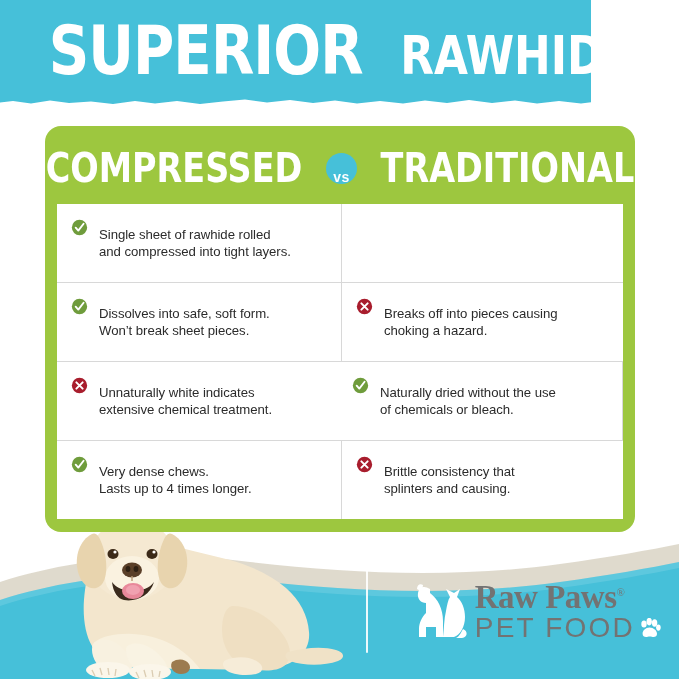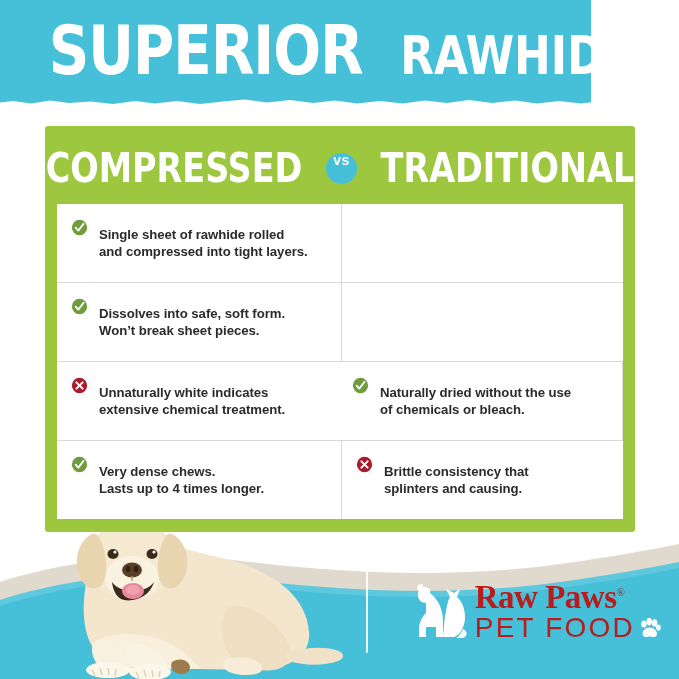--- a/index.html
+++ b/index.html
@@ -60,21 +60,21 @@
     vertical-align:baseline;
     margin-left:14px;
   }
 
   
   .green-panel {
     position:absolute;
     left:45px; top:126px;
     width:590px; height:406px;
     background:#9dc73f;
-    border-radius:3px;
+    border-radius:16px;
     overflow:hidden;
   }
 
   .panel-heading {
     position:absolute;
     left:0; top:18px;
     width:590px;
     height:48px;
     display:flex;
     align-items:center;
@@ -89,21 +89,21 @@
     color:#ffffff;
     letter-spacing:0px;
     transform:scaleX(0.93);
     line-height:44px;
   }
   .vs-badge {
     width:31px; height:31px;
     border-radius:50%;
     background:#46c0d9;
     display:flex;
-    align-items:flex-start;
+    align-items:flex-end;
     justify-content:center;
     margin:0 14px;
     flex:0 0 auto;
   }
   .vs-badge span {
     font-family:"Liberation Sans", sans-serif;
     font-size:14px;
     font-weight:bold;
     color:#ffffff;
     letter-spacing:0.5px;
@@ -123,21 +123,20 @@
     flex:1 1 0;
     display:flex;
     border-bottom:1px solid #d8d8d8;
   }
   .table-row:last-child { border-bottom:none; }
 
   .table-cell {
     display:flex;
     align-items:center;
     padding:0 8px 0 14px;
-    font-weight:bold;
   }
   .cell-left  { width:285px; border-right:1px solid #d8d8d8; }
   .cell-right { width:281px; }
 
   .cell-icon {
     flex:0 0 auto;
     width:17px; height:17px;
     margin-right:11px;
     align-self:flex-start;
     margin-top:15px;
@@ -167,21 +166,21 @@
     align-items:center;
   }
   .logo-divider {
     width:2px; height:86px;
     background:#ffffff;
     opacity:0.9;
     margin-right:42px;
     border-radius:1px;
   }
   .logo-mark { margin-right:7px; }
-  .logo-text-block { color:#b91c1c; }
+  .logo-text-block { color:#737373; }
   .logo-line1 {
     font-family:"Liberation Serif","DejaVu Serif", serif;
     font-weight:bold;
     font-size:33px;
     line-height:33px;
     letter-spacing:-0.5px;
     position:relative;
     white-space:nowrap;
   }
   .logo-reg {
@@ -306,20 +305,28 @@
       </div>
 
       <div class="table-row">
         <div class="table-cell cell-left">
           <svg class="cell-icon" viewBox="0 0 20 20">
             <circle cx="10" cy="10" r="9" fill="#6f9c3c"></circle>
             <path d="M5.5,10.2 L8.6,13.6 L14.8,5.6" stroke="#ffffff" stroke-width="2.2" fill="none" stroke-linecap="round" stroke-linejoin="round"></path>
           </svg>
           <div class="cell-text">Dissolves into safe, soft form.
 Won’t break sheet pieces.</div>
+        </div>
+        <div class="table-cell cell-right">
+          <svg class="cell-icon" viewBox="0 0 20 20">
+            <circle cx="10" cy="10" r="9" fill="#a81d2d"></circle>
+            <path d="M6.3,6.3 L13.7,13.7 M13.7,6.3 L6.3,13.7" stroke="#ffffff" stroke-width="2.3" stroke-linecap="round"></path>
+          </svg>
+          <div class="cell-text">Breaks off into pieces causing
+choking a hazard.</div>
         </div>
       </div>
 
 
       <div class="table-row">
         <div class="table-cell cell-right">
           <svg class="cell-icon" viewBox="0 0 20 20">
             <circle cx="10" cy="10" r="9" fill="#a81d2d"></circle>
             <path d="M6.3,6.3 L13.7,13.7 M13.7,6.3 L6.3,13.7" stroke="#ffffff" stroke-width="2.3" stroke-linecap="round"></path>
           </svg>

